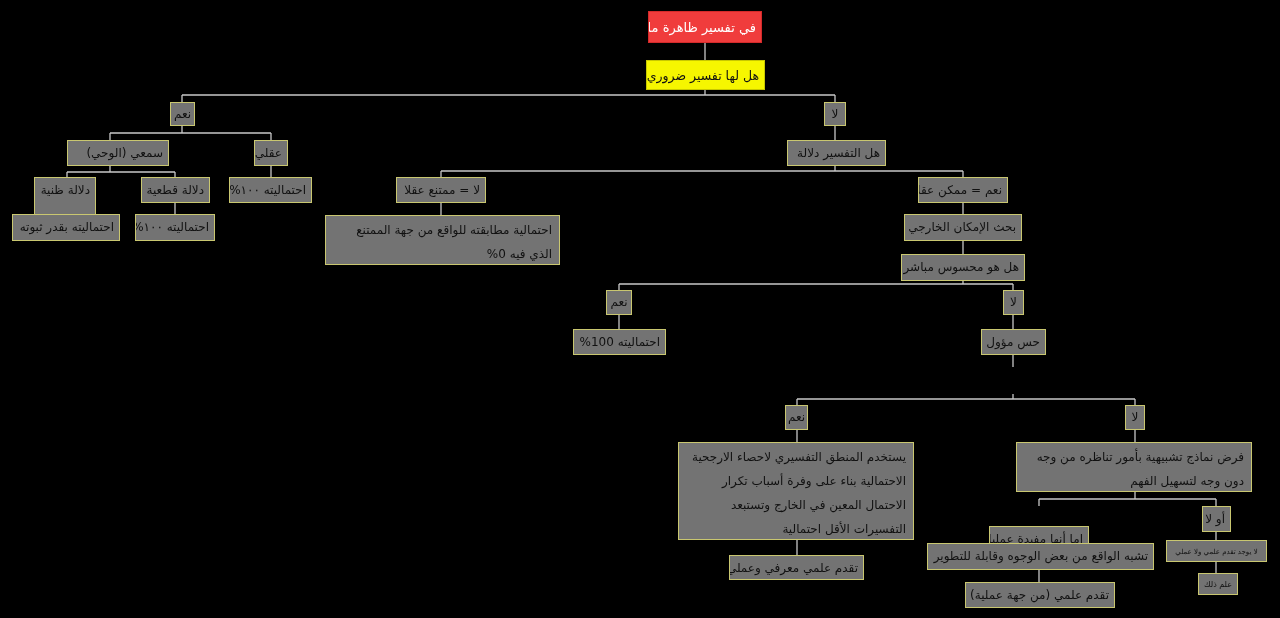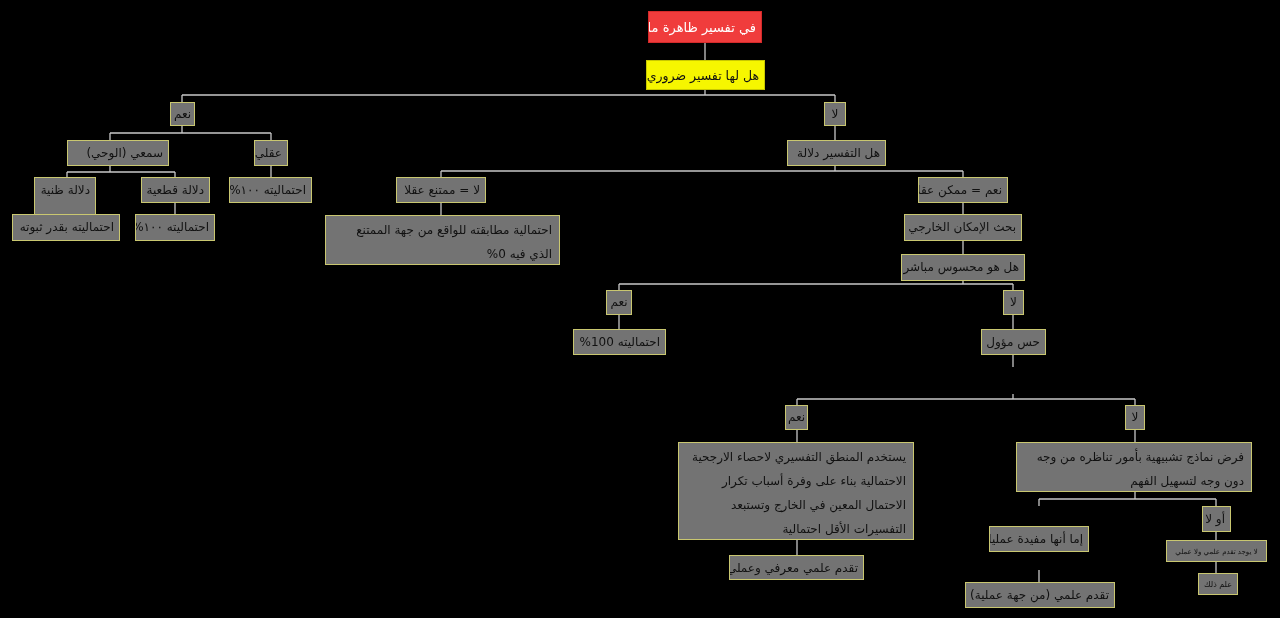--- a/index.html
+++ b/index.html
@@ -121,19 +121,20 @@
 
   <div class="node" style="left:785px;top:405px;width:23px;height:25px;line-height:23px;text-align:center;padding:0;">نعم</div>
   <div class="node" style="left:1125px;top:405px;width:20px;height:25px;line-height:23px;text-align:center;padding:0;">لا</div>
 
   <div class="node multi" style="left:678px;top:442px;width:236px;height:98px;">يستخدم المنطق التفسيري لاحصاء الارجحية الاحتمالية بناء على وفرة أسباب تكرار الاحتمال المعين في الخارج وتستبعد التفسيرات الأقل احتمالية</div>
   <div class="node multi" style="left:1016px;top:442px;width:236px;height:50px;">فرض نماذج تشبيهية بأمور تناظره من وجه دون وجه لتسهيل الفهم</div>
 
   <div class="node" style="left:989px;top:506px;width:100px;height:26px;margin-top:20px;">إما أنها مفيدة عمليا</div>
   <div class="node" style="left:1202px;top:506px;width:29px;height:26px;">أو لا</div>
 
+  <div class="node" style="left:927px;top:543px;width:227px;height:27px;">تشبه الواقع من بعض الوجوه وقابلة للتطوير</div>
   <div class="node tiny" style="left:1166px;top:540px;width:101px;height:22px;">لا يوجد تقدم علمي ولا عملي</div>
 
   <div class="node" style="left:729px;top:555px;width:135px;height:25px;">تقدم علمي معرفي وعملي</div>
   <div class="node" style="left:965px;top:582px;width:150px;height:26px;">تقدم علمي (من جهة عملية)</div>
   <div class="node small" style="left:1198px;top:573px;width:40px;height:22px;">علم ذلك</div>
 
 </div>
 
 </body></html>

